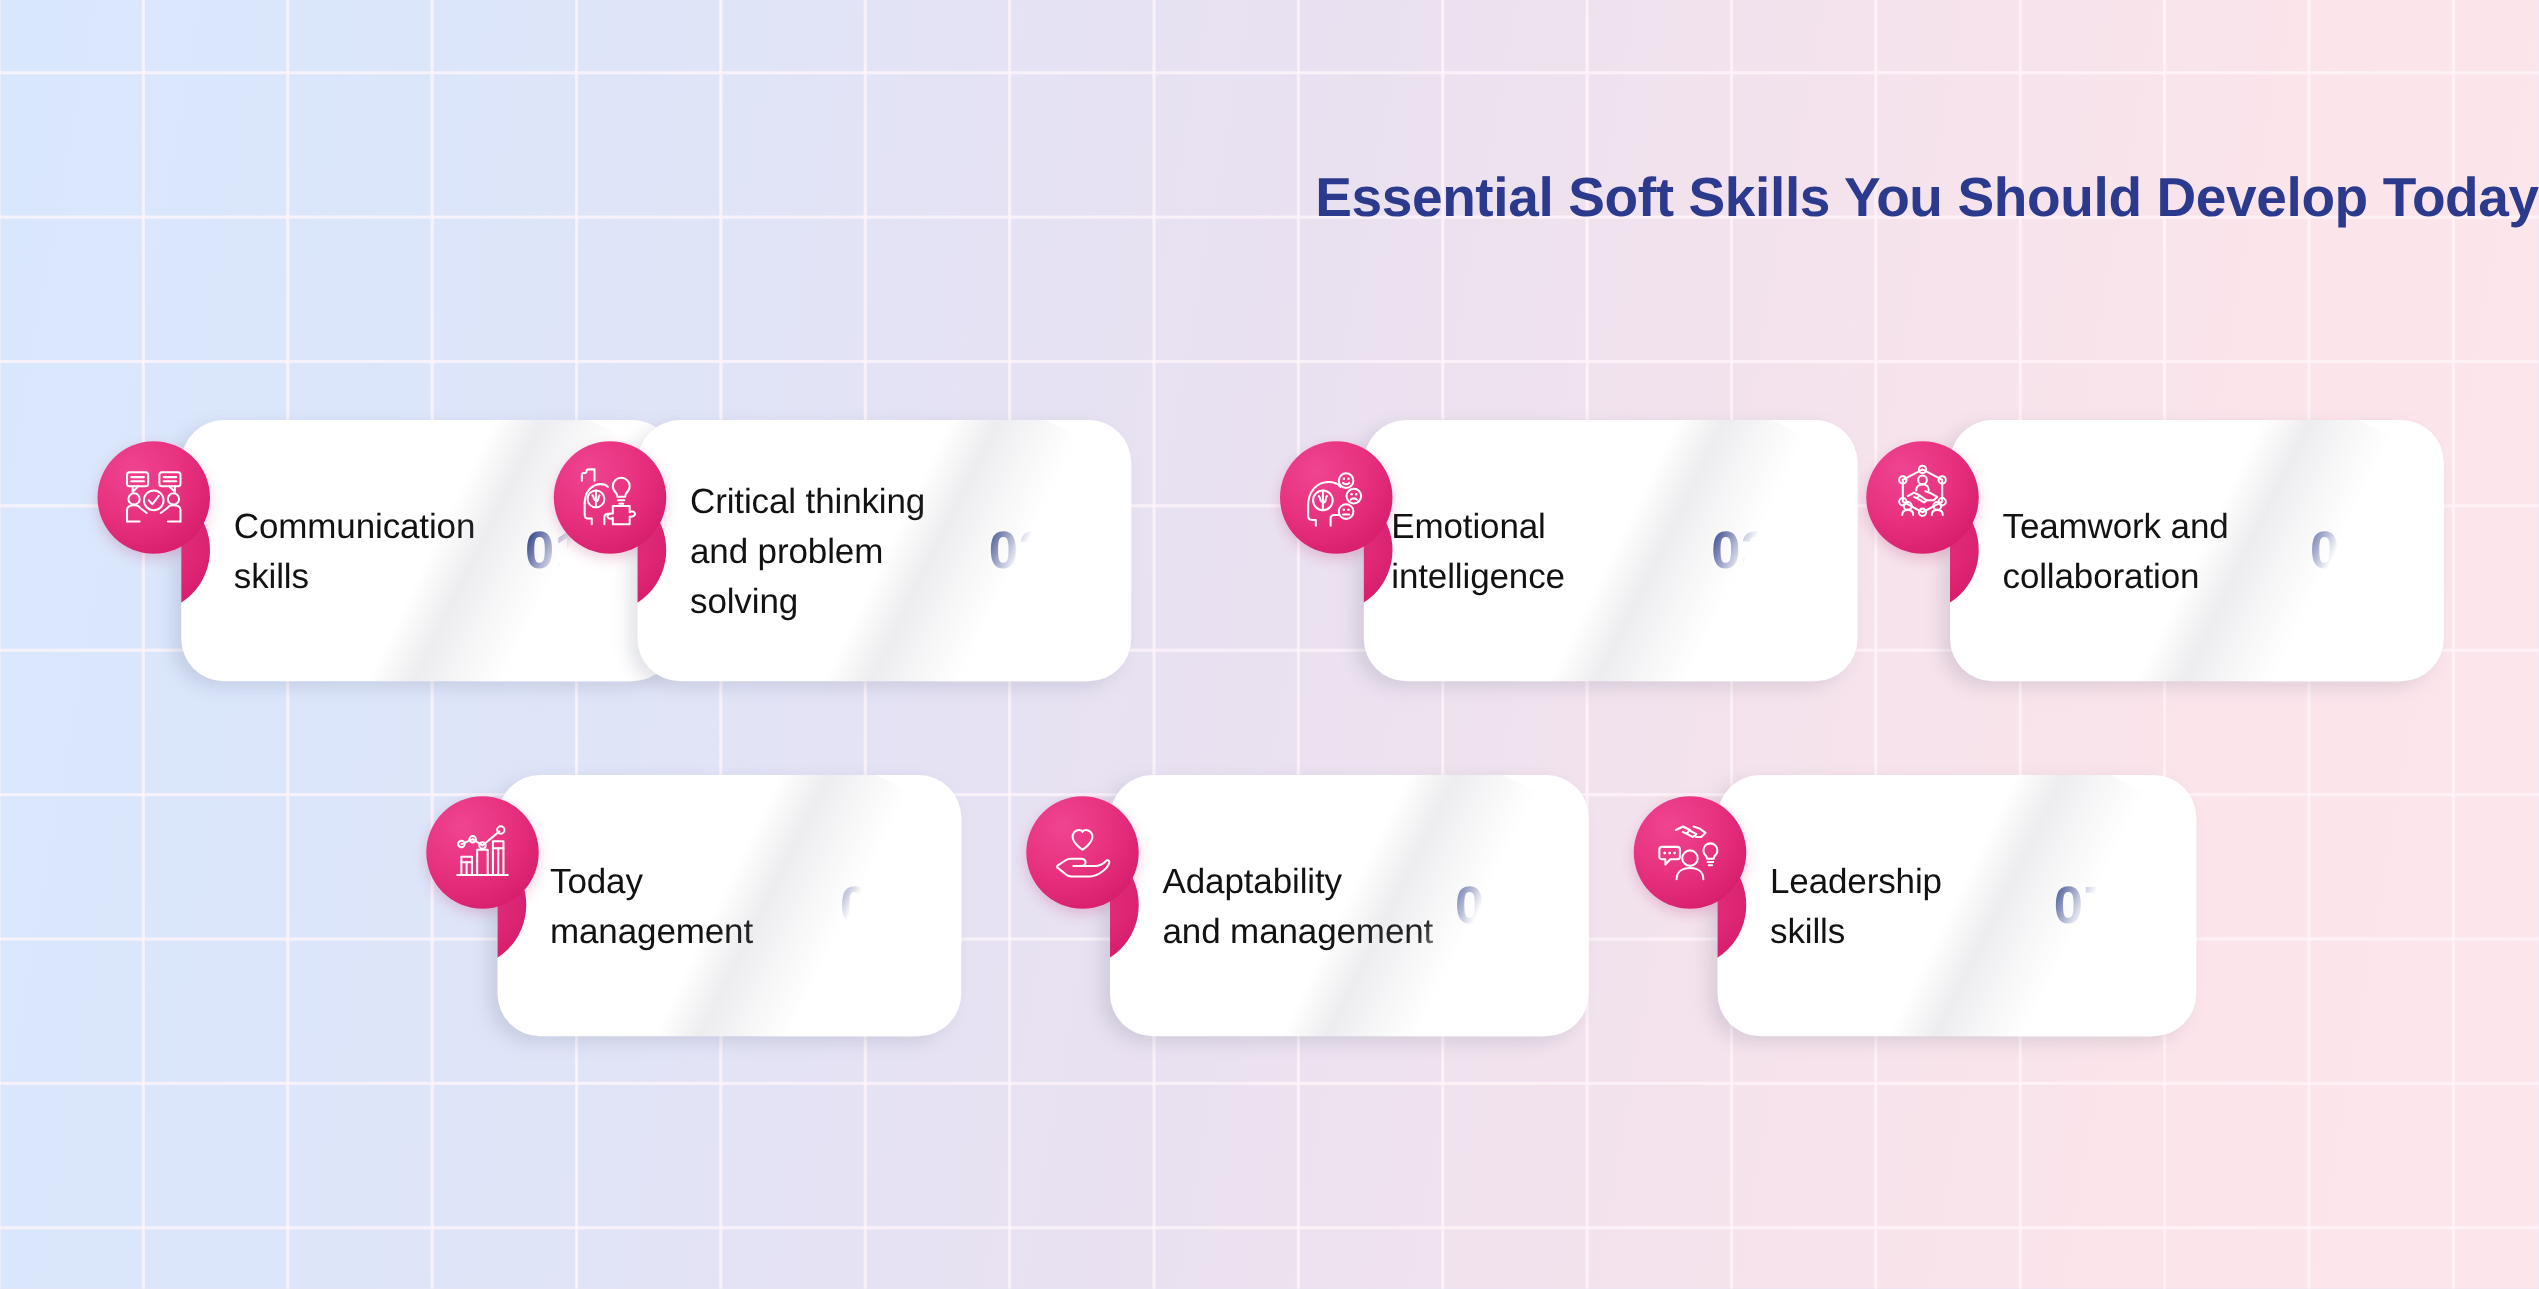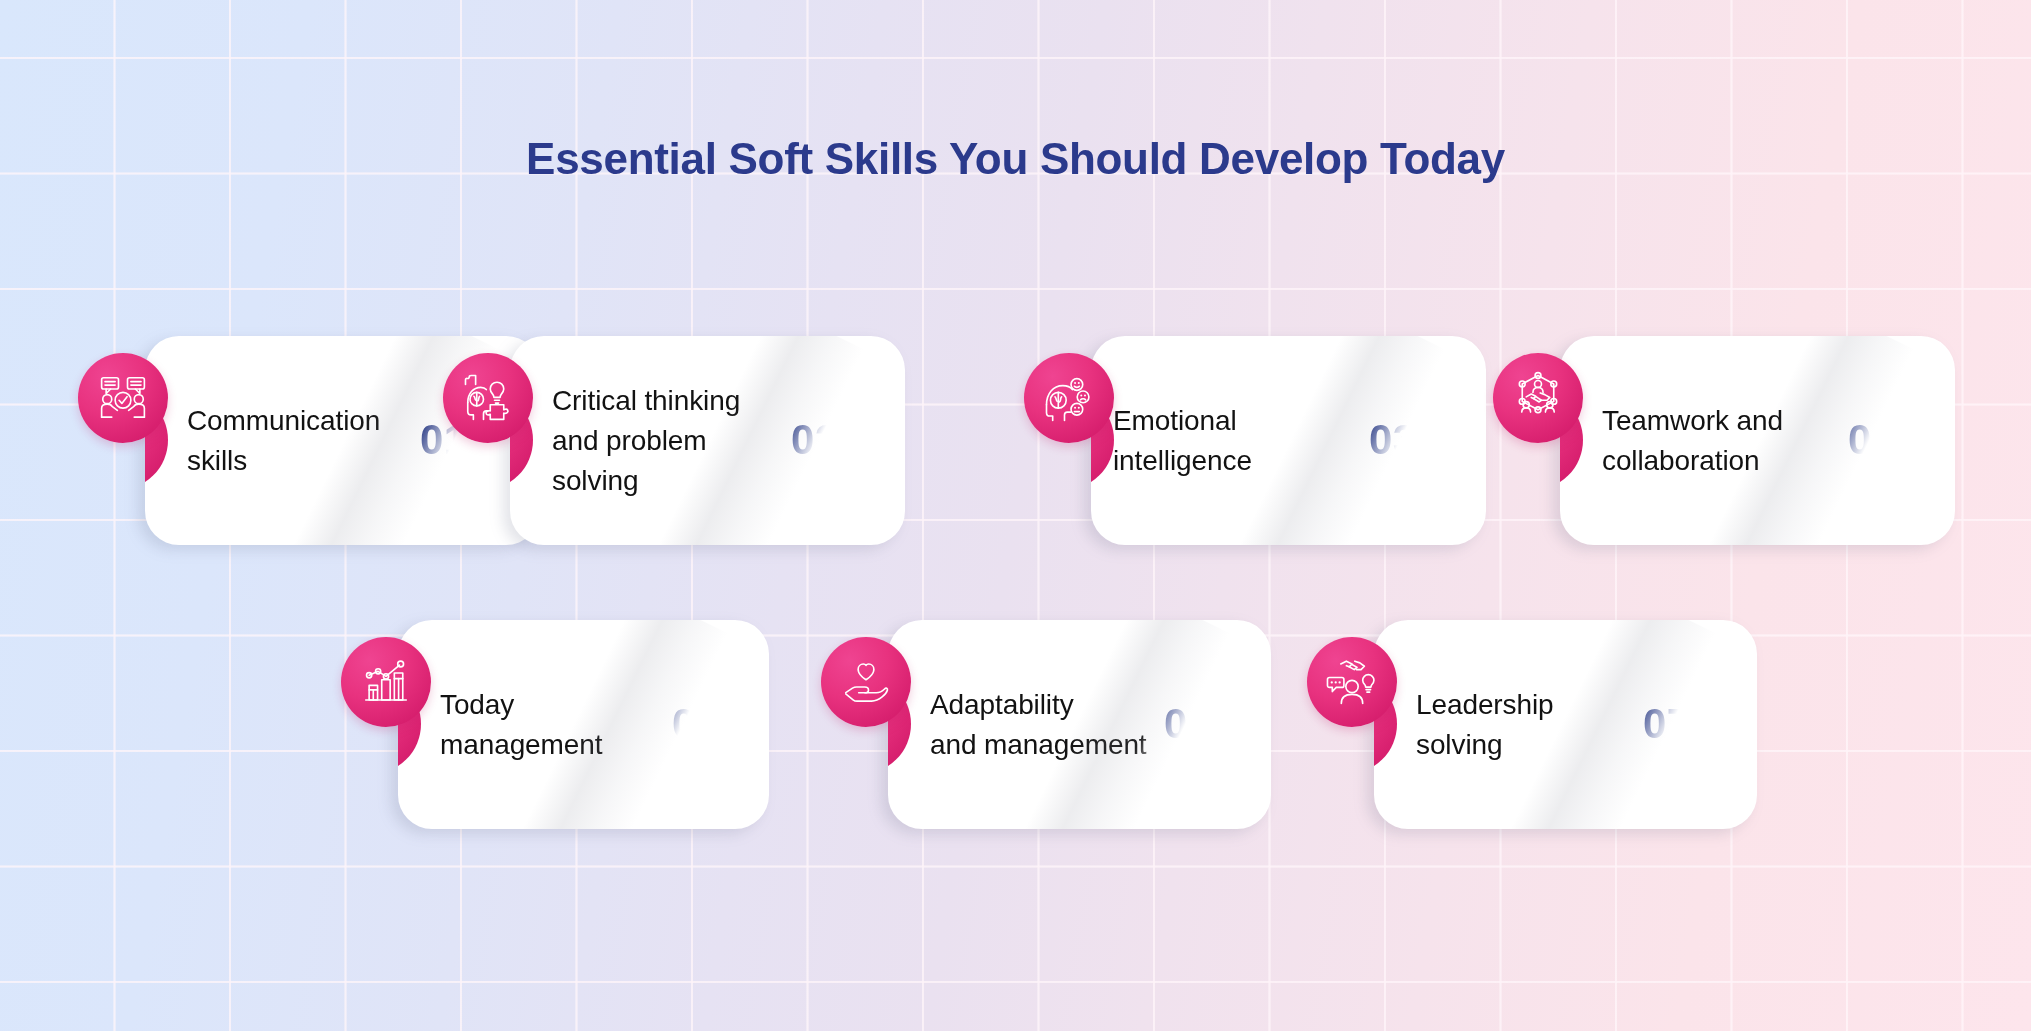--- a/index.html
+++ b/index.html
@@ -52,21 +52,21 @@
     mix-blend-mode: normal;
     opacity: 0.55;
   }
 
   
   .title {
     position: absolute;
     top: 134px;
     left: 0;
     width: 100%;
-    text-align: center;
+    text-align: right;
     font-size: 44px;
     font-weight: bold;
     letter-spacing: -0.3px;
     color: #2b3a8c;
     font-family: "Liberation Sans", sans-serif;
   }
 
   
   .card {
     position: absolute;
@@ -334,21 +334,21 @@
       <path d="M6 33.5 L12 29.5 C13.2 28.7 14.2 28.4 15.6 28.4 L23 28.4 C25 28.4 26.2 29.4 26.2 31 C26.2 32.6 25 33.6 23 33.6 L17.5 33.6"></path>
       <path d="M23 33.6 L33 33.6 C36 33.6 38.5 32.3 40.5 30.2 C41.8 28.8 43.5 29.6 43 31.4 C42.2 34.3 36 41 29 41 L16 41 C14.5 41 13.5 40.6 12.5 39.8 L6 34.6"></path>
     </svg>
   </span>
 </div>
 
 <div class="card" style="left:1374px; top:620px; width:383px;">
   <div class="notch" style="left:-77px; top:54px;"></div>
   <div class="card-inner">
     <div class="card-label" style="margin-left:42px; max-width:240px;">Leadership
-solving</div>
+skills</div>
   </div>
   <div class="card-number" style="left:269px;">07</div>
   <div class="fold"></div>
 </div>
 <div class="badge" style="left:1307px; top:637px;">
   <span>
     <svg viewBox="0 0 48 48">
       <path d="M14 8 L19 5.5 L24 8 L21.5 10.5 L19 9.5"></path>
       <path d="M21.5 10.5 L26 13 L28.5 11 L24 8.5"></path>
       <path d="M26.5 5.5 L31 7 L35 10 L32 13 L28 13"></path>

